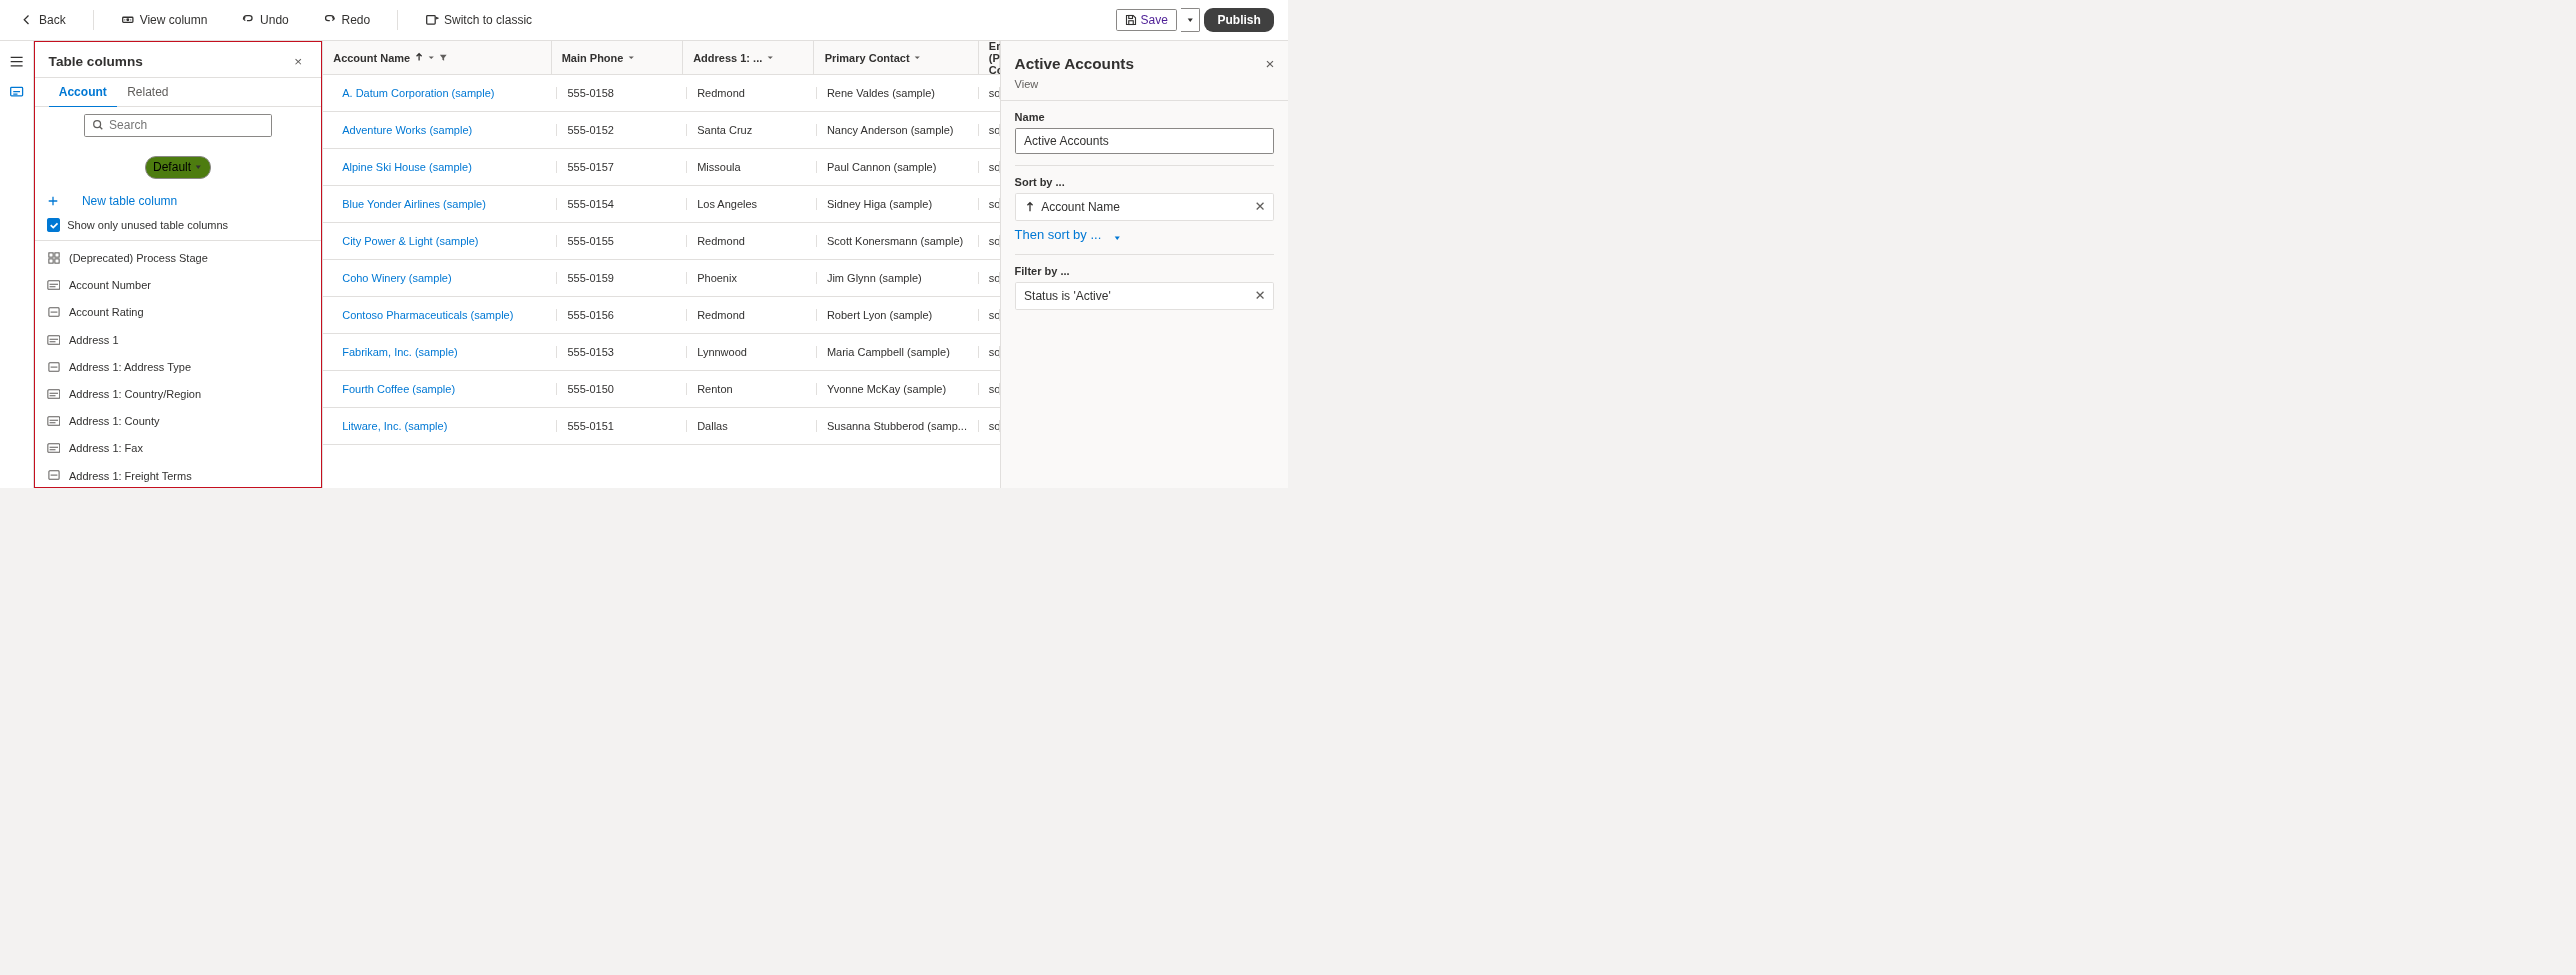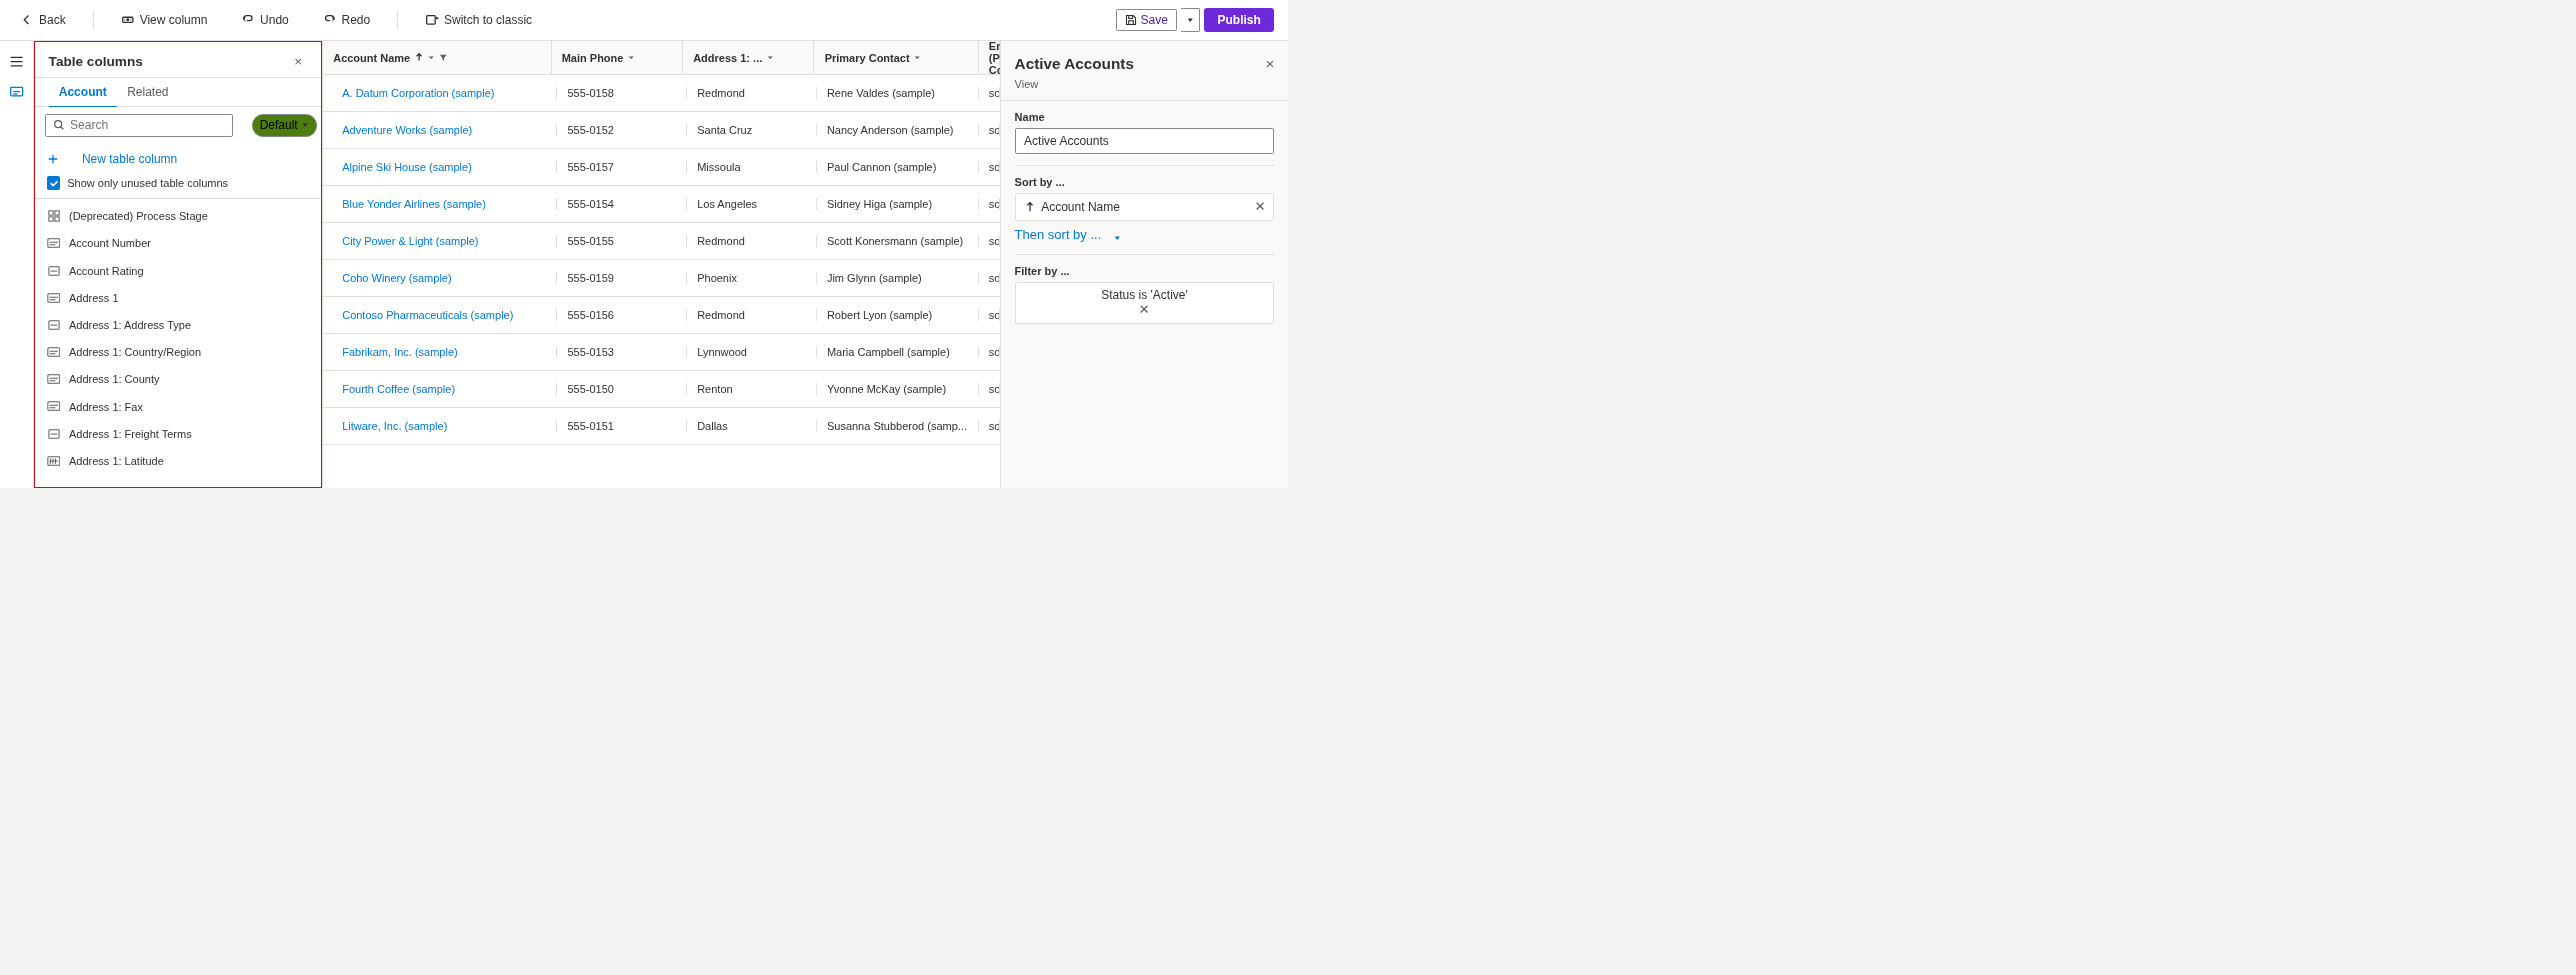--- a/index.html
+++ b/index.html
@@ -23,22 +23,22 @@
     .save-btn {
       display: flex; align-items: center; gap: 3.4px;
       background: none; border: 0.8px solid #8a8886; cursor: pointer;
       font-size: 12px; color: #4c1d95; padding: 3.4px 8.5px; border-radius: 1.7px;
     }
     .save-dropdown {
       border: 0.8px solid #8a8886; border-left: none; background: none; cursor: pointer;
       padding: 3.4px 5.1px; border-radius: 0 1.7px 1.7px 0;
     }
     .publish-btn {
-      background: #6d28d9; color: #fff; border: none; cursor: pointer;
-      font-size: 12px; padding: 5.1px 13.6px; border-radius: 3px; font-weight: 600;
+      background: #404040; color: #fff; border: none; cursor: pointer;
+      font-size: 12px; padding: 5.1px 13.6px; border-radius: 9px; font-weight: 600;
     }
 
     
     .main-layout {
       display: flex; height: calc(488px - 41px);
     }
 
     
     .icon-strip {
       width: 34px; background: #fff; border-right: 0.8px solid #e1dfdd;
@@ -72,21 +72,21 @@
     }
     .panel-tab {
       padding: 6.8px 10.2px; cursor: pointer; font-size: 12px; color: #605e5c;
       border-bottom: 1.7px solid transparent; margin-bottom: -0.8px;
       background: none; border-top: none; border-left: none; border-right: none;
     }
     .panel-tab.active {
       color: #0078d4; border-bottom: 1.7px solid #0078d4; font-weight: 600;
     }
     .panel-search-row {
-      display: flex; align-items: center; padding: 6.8px 10.2px; gap: 19px;
+      display: flex; align-items: center; padding: 6.8px 10.2px; gap: 19px; flex-direction: column;
     }
     .panel-search {
       flex: 1; display: flex; align-items: center; gap: 5.1px;
       border: 0.8px solid #8a8886; border-radius: 1.7px; padding: 3.4px 6.8px;
       background: #fff;
     }
     .panel-search input {
       border: none; outline: none; font-size: 12px; flex: 1; color: #323130;
     }
     .default-dropdown {
@@ -212,21 +212,20 @@
     .sort-item-clear { background: none; border: none; cursor: pointer; color: #605e5c; }
     .then-sort-btn {
       display: flex; align-items: flex-end; gap: 12px;
       background: none; border: none; cursor: pointer; color: #0078d4; font-size: 13px;
       padding: 1.7px 0;
     }
     .filter-item {
       display: flex; align-items: center; justify-content: space-between;
       border: 0.8px solid #e1dfdd; border-radius: 1.7px; background: #fff;
       padding: 5.1px 8.5px;
-      flex-direction: column;
     }
     .filter-item-text { font-size: 12px; color: #323130; }
     .filter-clear { background: none; border: none; cursor: pointer; color: #605e5c; }
   </style>
 </head>
 <body>
 
 <div class="toolbar">
   <button class="toolbar-btn">
     <svg viewBox="0 0 16 16" fill="none" stroke="#323130" stroke-width="1.5">

